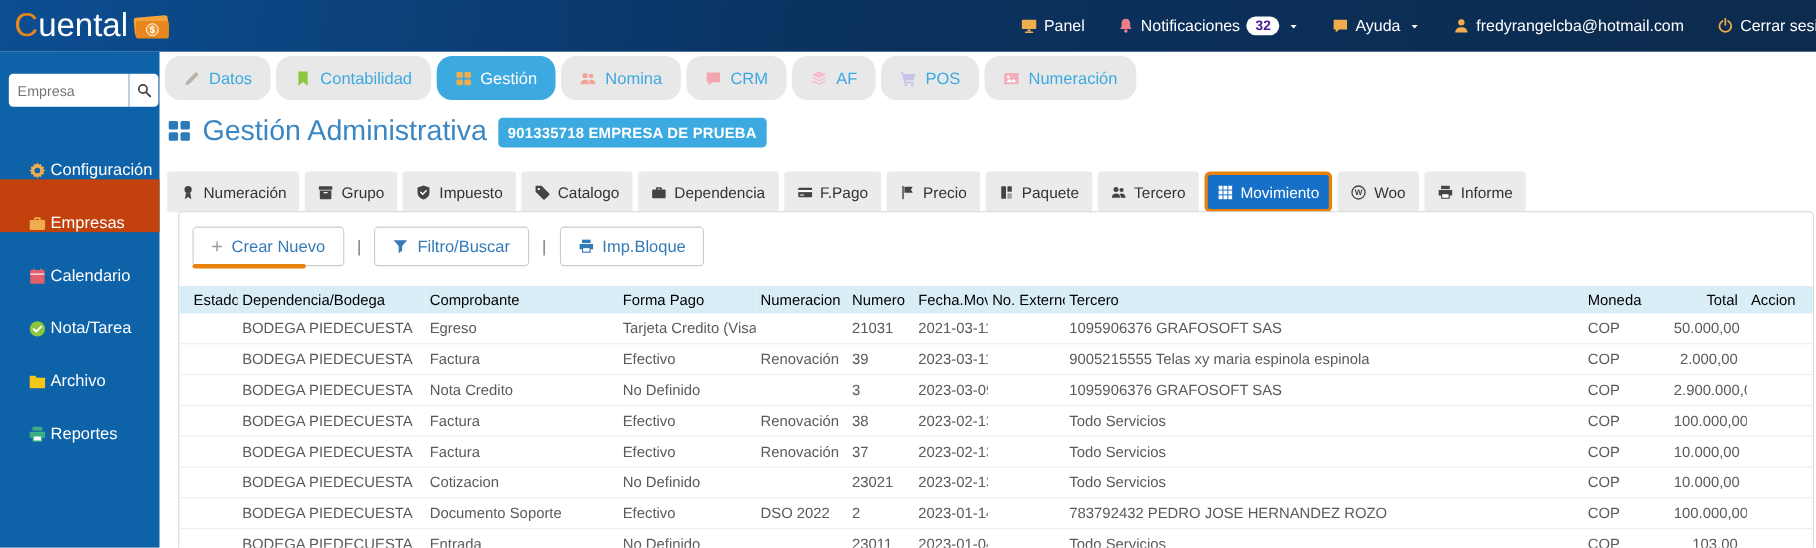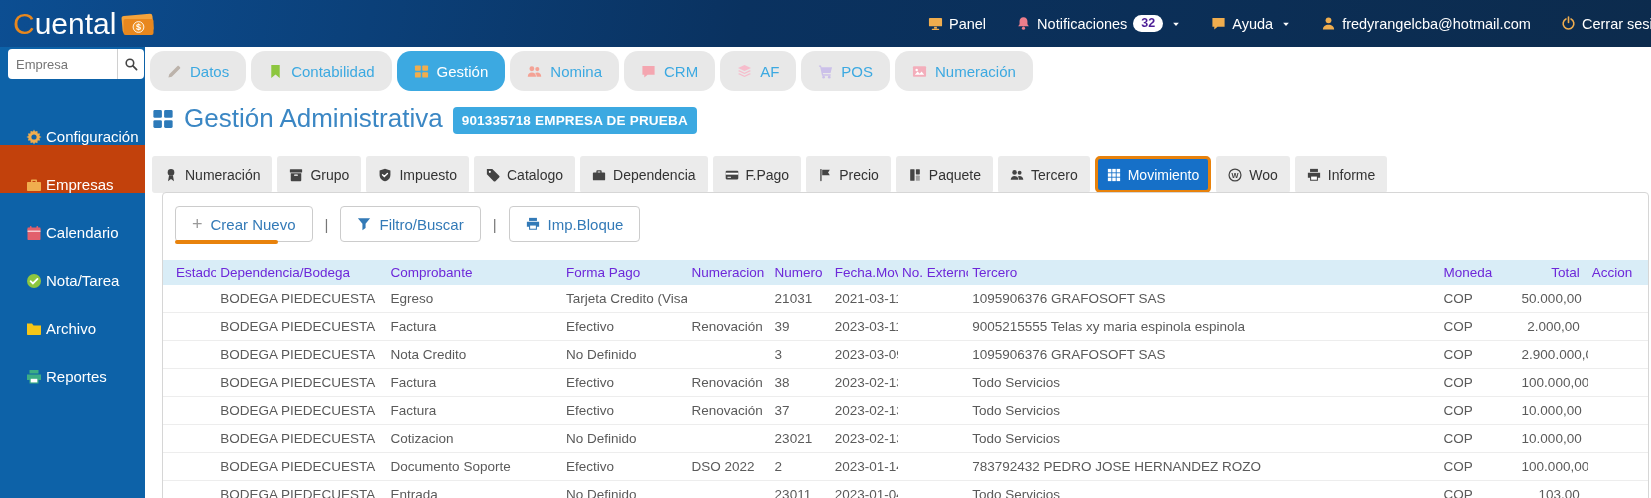--- a/index.html
+++ b/index.html
@@ -18,21 +18,21 @@
   .nav-right{position:absolute;left:928px;top:0;height:47px;display:flex;align-items:center;gap:30px;
              color:#fff;font-size:14.5px}
   .nav-item{display:flex;align-items:center;gap:6px;cursor:pointer;text-decoration:none;color:#fff}
   .nav-item .ico{font-size:15px}
   .nav-badge{background:#fff;color:#4c1d95;font-weight:bold;font-size:12.5px;border-radius:10px;
              padding:2px 8px;line-height:1}
   .caret{font-size:10px !important;margin-left:2px}
 
   
   .sidebar{position:absolute;top:47px;left:0;width:145px;height:451px;background:#0d62a8}
-  .search-group{display:flex;margin:2px 7px 0 8px;height:30px}
+  .search-group{display:flex;margin:20px 7px 0 8px;height:30px}
   .search-input{width:93px;height:30px;border:none;border-radius:4px 0 0 4px;padding:0 8px;
                 font-size:13px;color:#555;outline:none;font-family:"Liberation Sans",sans-serif}
   .search-btn{width:32px;height:30px;background:#fff;border:none;border-left:1px solid #d0d0d0;
               border-radius:0 4px 4px 0;color:#444;font-size:14px;cursor:pointer;
               display:flex;align-items:center;justify-content:center}
   .side-menu{margin-top:18px}
   .side-item{height:48px;display:flex;align-items:flex-end;gap:4px;padding-left:26px;color:#fff;
              font-size:15px;cursor:pointer}
   .side-item .ico{font-size:16px}
   .side-item.active{background:#c2410c}
@@ -67,21 +67,21 @@
        color:#337ab7;font-size:15px;padding:0 16px;height:36px;cursor:pointer;
        font-family:"Liberation Sans",sans-serif}
   .btn .ico{font-size:14px;color:#337ab7}
   .plus{color:#9a9a9a;font-size:18px;line-height:1}
   .pipe{color:#777;font-size:15px}
   .active-underline{position:absolute;left:12px;top:47px;width:103px;height:4px;background:#e8820c;
                     border-radius:2px}
 
   .data-table{width:100%;border-collapse:collapse;table-layout:fixed;margin-top:13px;
               font-size:13.5px;color:#5a5a5a}
-  .data-table th{background:#d9edf7;color:#6d28d9;font-weight:400;text-align:left;
+  .data-table th{background:#d9edf7;color:#000000;font-weight:400;text-align:left;
                  padding:5px 4px;font-size:13.5px;overflow:hidden;white-space:nowrap}
   .data-table td{height:27px;padding:0 4px;border-bottom:1px solid #ededed;overflow:hidden;
                  white-space:nowrap}
   .data-table th:first-child,.data-table td:first-child{padding-left:13px}
   .data-table th:nth-child(11),.data-table td:nth-child(11){text-align:right;padding-right:8px}
   .cell-accion{display:flex;align-items:center;gap:5px;height:27px;border-bottom:none}
   .act{font-size:16px;cursor:pointer;display:inline-flex}
   .act.view{color:#3ca9e1}
   .act.print{color:#2f86d5}
 </style>

